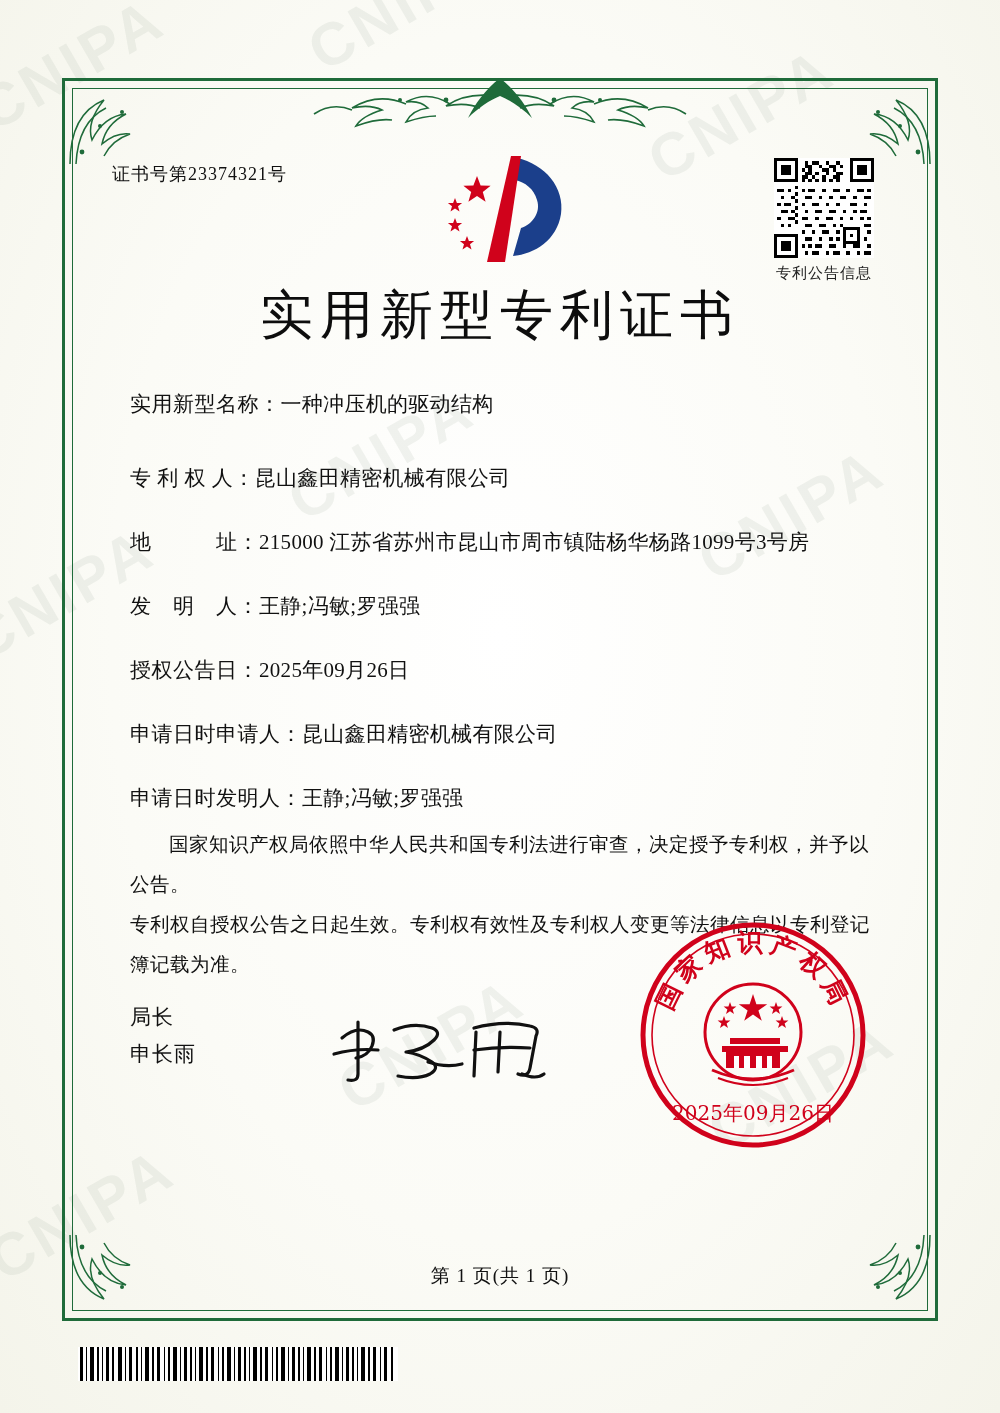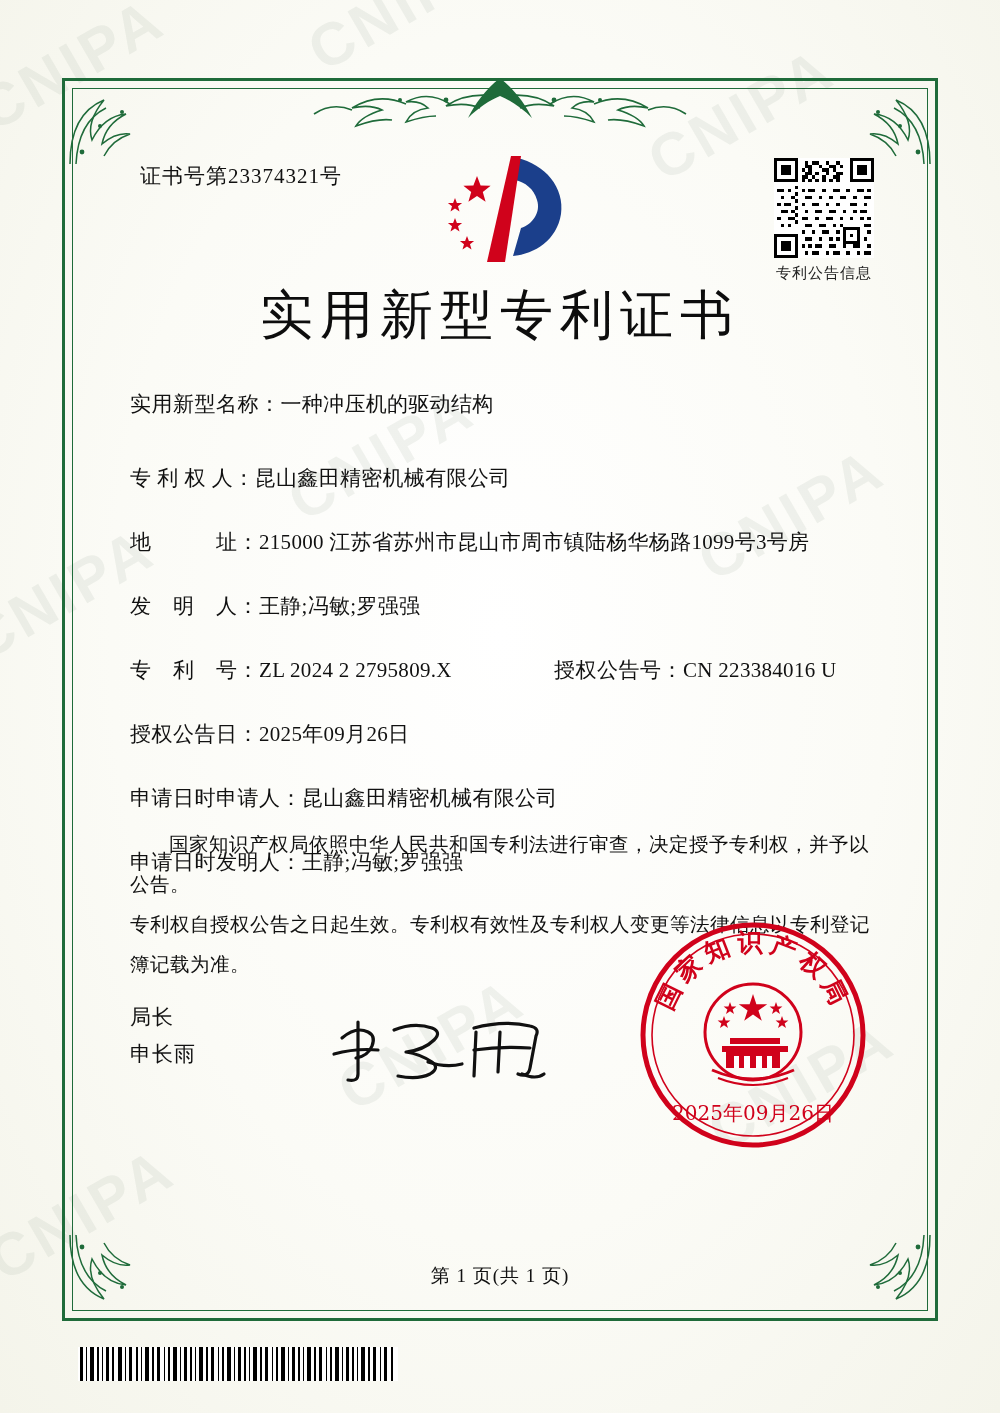--- a/index.html
+++ b/index.html
@@ -69,23 +69,23 @@
   #top-flourish svg { width: 100%; height: 100%; display:block; }
 
   
   #content {
     position: absolute;
     left: 104px; top: 110px; right: 104px; bottom: 110px;
   }
 
   #cert-number {
     position: absolute;
-    left: 36px;
+    left: 8px;
     top: 52px;
-    font-size: 21px;
+    font-size: 18px;
     color: #111;
     letter-spacing: 1px;
   }
 
   #emblem {
     position: absolute;
     left: 50%;
     transform: translateX(-50%);
     top: 44px;
     width: 150px;
@@ -465,30 +465,20 @@
       <div class="field-row">
         <span class="field-label">地　　　址：</span>
         <span class="field-value">215000 江苏省苏州市昆山市周市镇陆杨华杨路1099号3号房</span>
       </div>
 
       <div class="field-row">
         <span class="field-label">发　明　人：</span>
         <span class="field-value">王静;冯敏;罗强强</span>
       </div>
 
-      <div class="field-row">
-        <span class="half left">
-          <span class="field-label">专　利　号：</span>
-          <span class="field-value">ZL 2024 2 2795809.X</span>
-        </span>
-        <span class="half">
-          <span class="field-label">授权公告号：</span>
-          <span class="field-value">CN 223384016 U</span>
-        </span>
-      </div>
 
       <div class="field-row">
         <span class="half">
           <span class="field-label">授权公告日：</span>
           <span class="field-value">2025年09月26日</span>
         </span>
       </div>
 
       <div class="field-row">
         <span class="field-label">申请日时申请人：</span>

